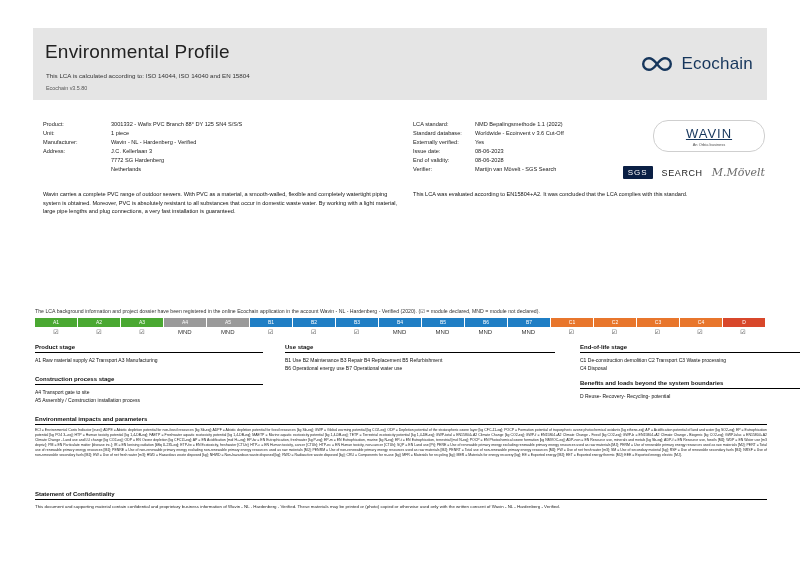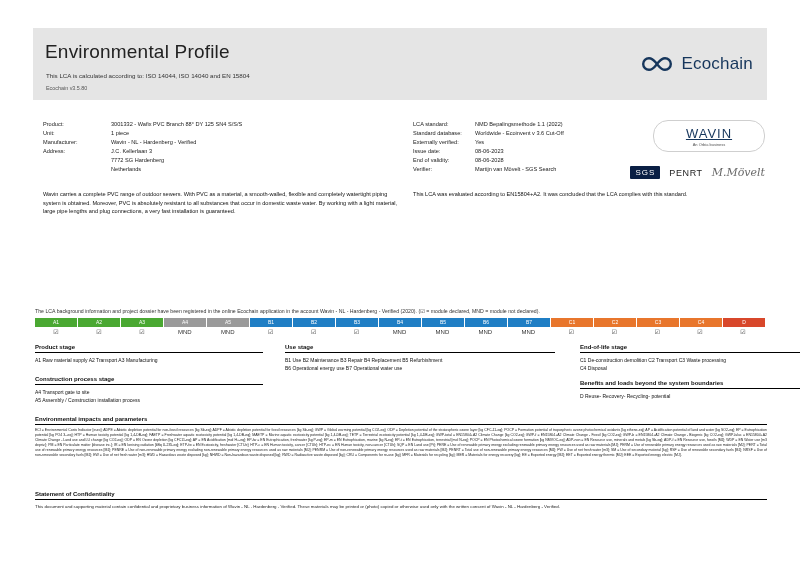--- a/index.html
+++ b/index.html
@@ -196,21 +196,21 @@
   </div>
 
   <div class="lcanote">This LCA was evaluated according to EN15804+A2. It was concluded that the LCA complies with this standard.</div>
 
   <div class="wavin-badge">
     <div class="w1">WAVIN</div>
     <div class="w2">An Orbia business</div>
   </div>
   <div class="cert-row">
     <span class="sgs">SGS</span>
-    <span class="search-word">PENRT</span>
+    <span class="search-word">SEARCH</span>
     <span class="sig">M.Mövelt</span>
   </div>
 
   <div class="dossier">The LCA background information and project dossier have been registered in the online Ecochain application in the account Wavin - NL - Hardenberg - Verified (2020). (☑ = module declared, MND = module not declared).</div>
 
   <div class="modtable">
     <div class="modrow codes">
       <div class="cell g">A1</div>
       <div class="cell g">A2</div>
       <div class="cell g">A3</div>

